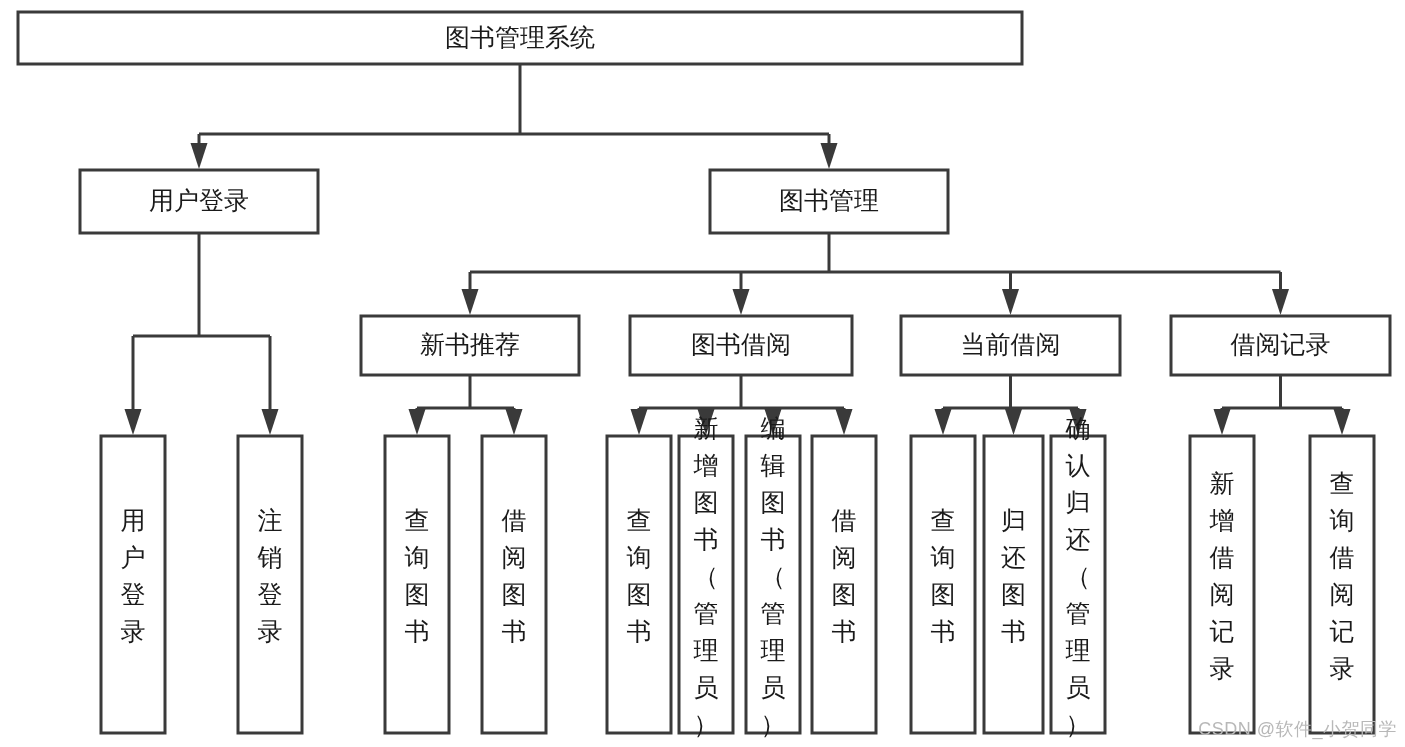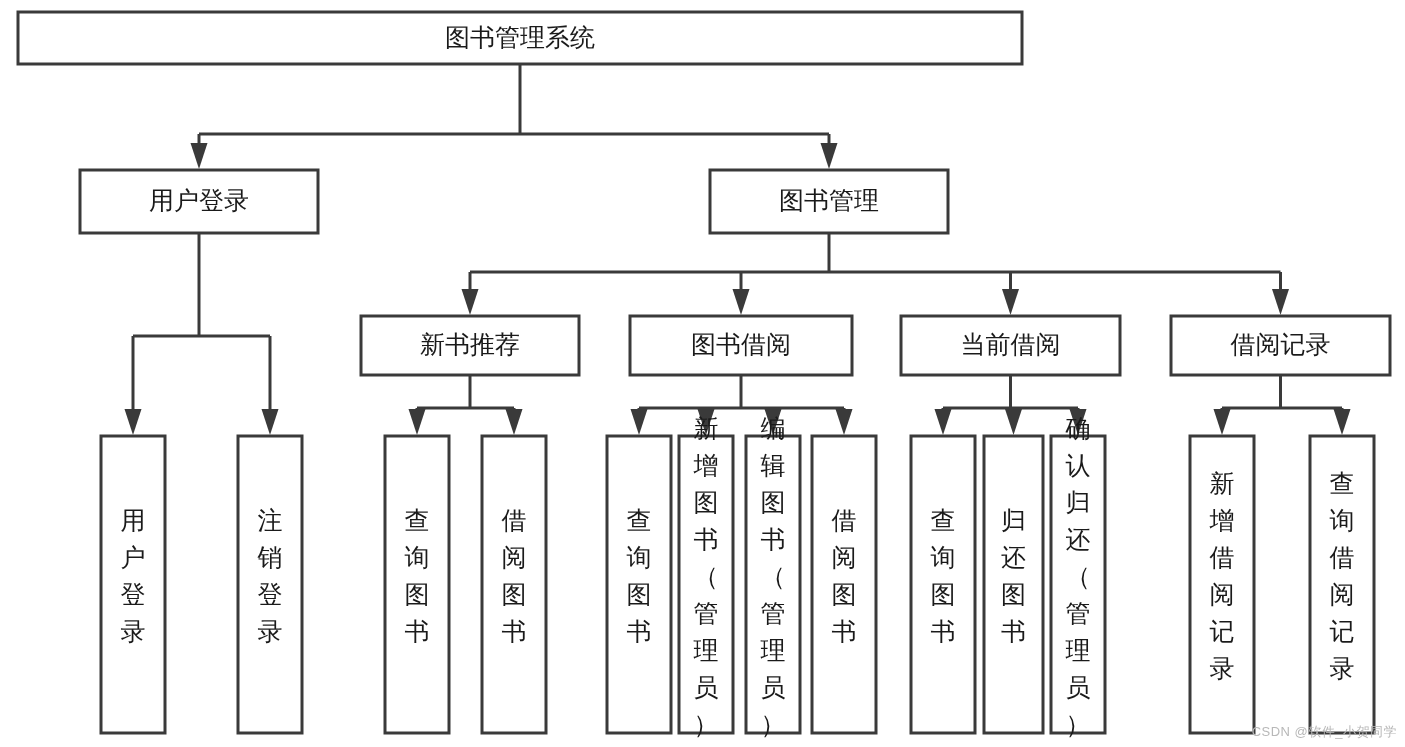--- a/index.html
+++ b/index.html
@@ -54,21 +54,21 @@
     font-family: "Liberation Sans", "DejaVu Sans", sans-serif;
     font-size: 25px;
     fill: #1a1a1a;
     text-anchor: middle;
   }
   .watermark {
     position: absolute;
     right: 8px;
     bottom: 6px;
     font-family: "Liberation Sans", "DejaVu Sans", sans-serif;
-    font-size: 13px;
+    font-size: 18px;
     color: #b8b8b8;
     letter-spacing: 0.5px;
     white-space: nowrap;
     user-select: none;
   }
 </style>
 </head>
 <body>
 
 <div id="diagram-root">

